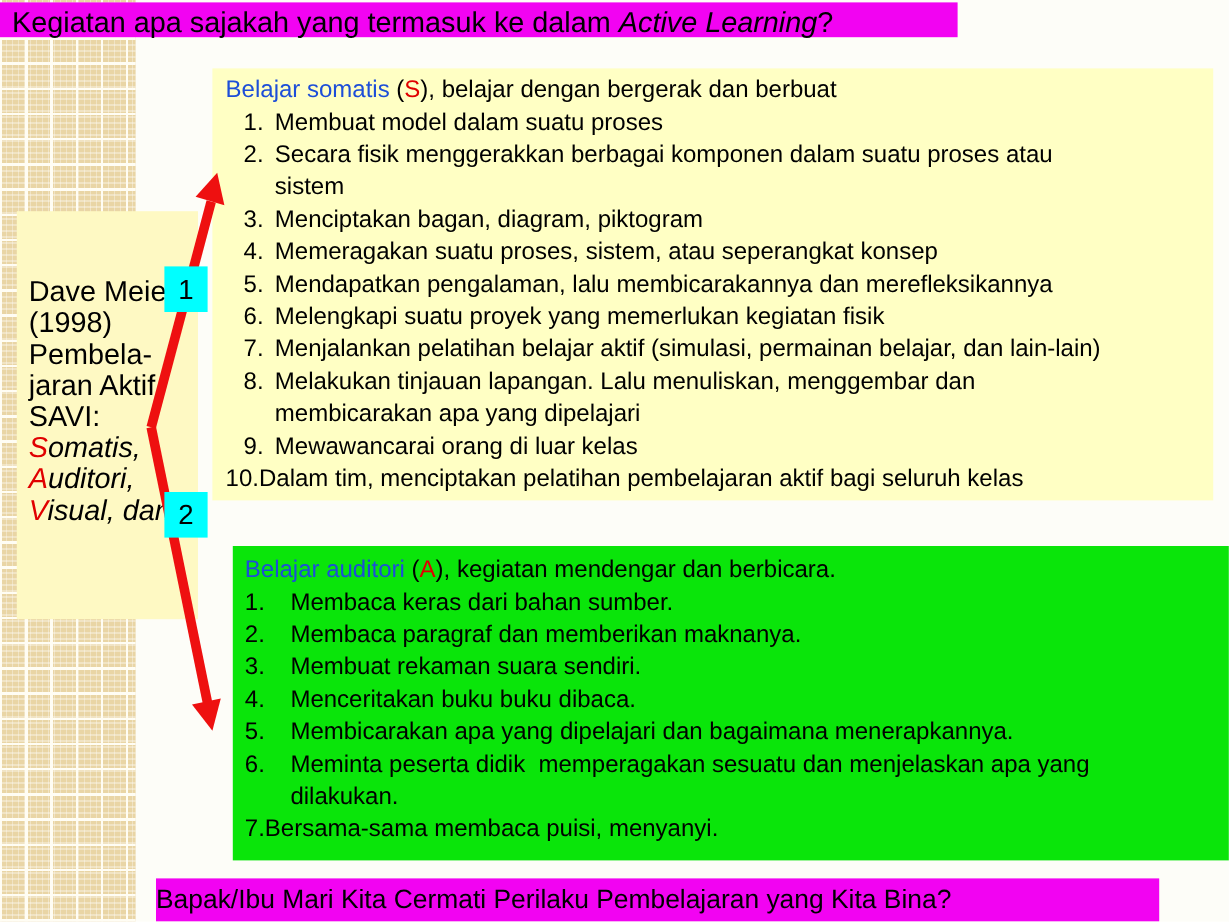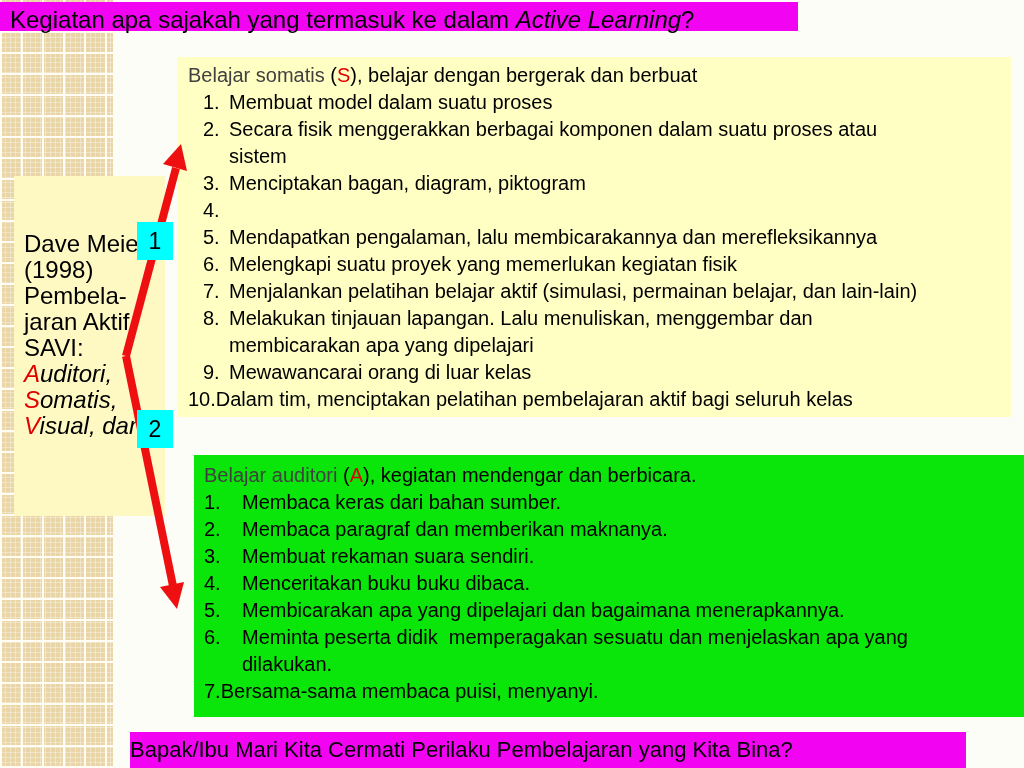--- a/index.html
+++ b/index.html
@@ -33,21 +33,21 @@
   }
   .pale{
     left:177px; top:57px; width:834px; height:360px;
     background:#ffffc4; padding:5px 4px 0 11px;
   }
   .green{
     left:178px; top:455px; width:844px; height:262px;
     background:#0ae50a; padding:7px 4px 0 10px;margin-left:16px;
   }
   .heading{ white-space:pre; }
-  .heading .blue{ color:#404040; }
+  .heading .blue{ color:#1d4ed8; }
   .red-letter{ color:#e00000; }
   .row{ display:flex; white-space:pre; }
   .pale .num{ flex:none; width:26px; margin-left:15px; }
   .green .num{ flex:none; width:38px; margin-left:0; }
   .txt{ white-space:pre;text-align:center; }
   .special{ white-space:pre; }
   
   .side-box{
     position:absolute; z-index:2; left:14px; top:176px; width:151px; height:340px;
     background:#fef9c3; box-sizing:border-box; padding:55px 0 0 10px;
@@ -71,21 +71,21 @@
   <div class="texture"></div>
 
   <div class="banner banner-top"><span>Kegiatan apa sajakah yang termasuk ke dalam </span><i>Active Learning</i><span>?</span></div>
 
   <div class="content-box pale">
     <div class="heading"><span class="blue">Belajar somatis</span><span> (</span><span class="red-letter">S</span><span>), belajar dengan bergerak dan berbuat</span></div>
     <div class="row"><span class="num">1.</span><span class="txt">Membuat model dalam suatu proses</span></div>
     <div class="row"><span class="num">2.</span><span class="txt">Secara fisik menggerakkan berbagai komponen dalam suatu proses atau</span></div>
     <div class="row"><span class="num"></span><span class="txt">sistem</span></div>
     <div class="row"><span class="num">3.</span><span class="txt">Menciptakan bagan, diagram, piktogram</span></div>
-    <div class="row"><span class="num">4.</span></div>
+    <div class="row"><span class="num">4.</span><span class="txt">Memeragakan suatu proses, sistem, atau seperangkat konsep</span></div>
     <div class="row"><span class="num">5.</span><span class="txt">Mendapatkan pengalaman, lalu membicarakannya dan merefleksikannya</span></div>
     <div class="row"><span class="num">6.</span><span class="txt">Melengkapi suatu proyek yang memerlukan kegiatan fisik</span></div>
     <div class="row"><span class="num">7.</span><span class="txt">Menjalankan pelatihan belajar aktif (simulasi, permainan belajar, dan lain-lain)</span></div>
     <div class="row"><span class="num">8.</span><span class="txt">Melakukan tinjauan lapangan. Lalu menuliskan, menggembar dan</span></div>
     <div class="row"><span class="num"></span><span class="txt">membicarakan apa yang dipelajari</span></div>
     <div class="row"><span class="num">9.</span><span class="txt">Mewawancarai orang di luar kelas</span></div>
     <div class="special">10.Dalam tim, menciptakan pelatihan pembelajaran aktif bagi seluruh kelas</div>
   </div>
 
   <div class="content-box green">
@@ -99,22 +99,22 @@
     <div class="row"><span class="num"></span><span class="txt">dilakukan.</span></div>
     <div class="special">7.Bersama-sama membaca puisi, menyanyi.</div>
   </div>
 
   <div class="side-box">
     <div>Dave Meier</div>
     <div>(1998)</div>
     <div>Pembela-</div>
     <div>jaran Aktif</div>
     <div>SAVI:</div>
+    <div class="savi"><span class="red-letter">S</span><span>omatis,</span></div>
     <div class="savi"><span class="red-letter">A</span><span>uditori,</span></div>
-    <div class="savi"><span class="red-letter">S</span><span>omatis,</span></div>
     <div class="savi"><span class="red-letter">V</span><span>isual, dan</span></div>
   </div>
 
   <svg class="arrow-layer" width="1024" height="768" viewBox="0 0 1024 768">
     <line x1="126" y1="356" x2="176" y2="168" stroke="#ee1010" stroke-width="8"></line>
     <polygon points="181,144 187,171 163,164" fill="#ee1010"></polygon>
     <line x1="126" y1="356" x2="173" y2="586" stroke="#ee1010" stroke-width="8"></line>
     <polygon points="177,609 184,582 160,587" fill="#ee1010"></polygon>
   </svg>
 

